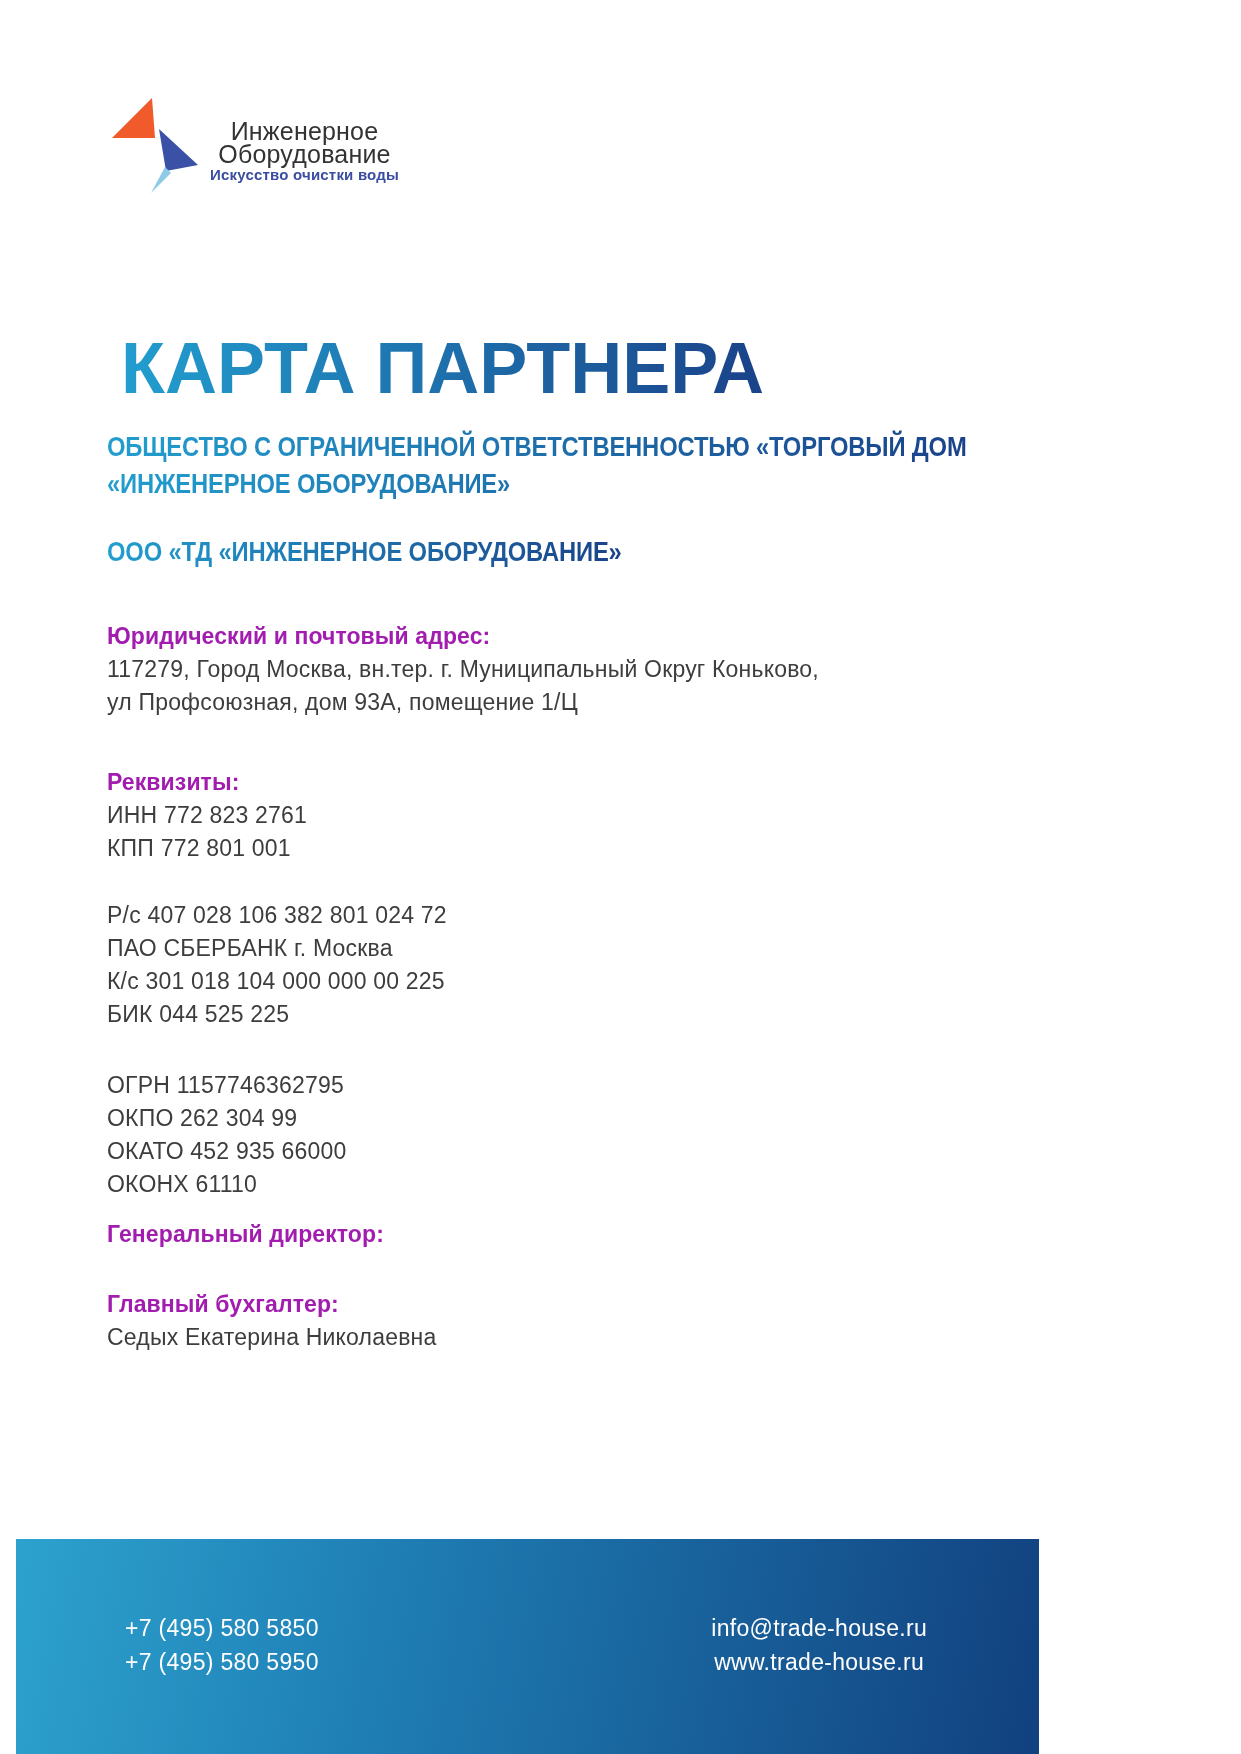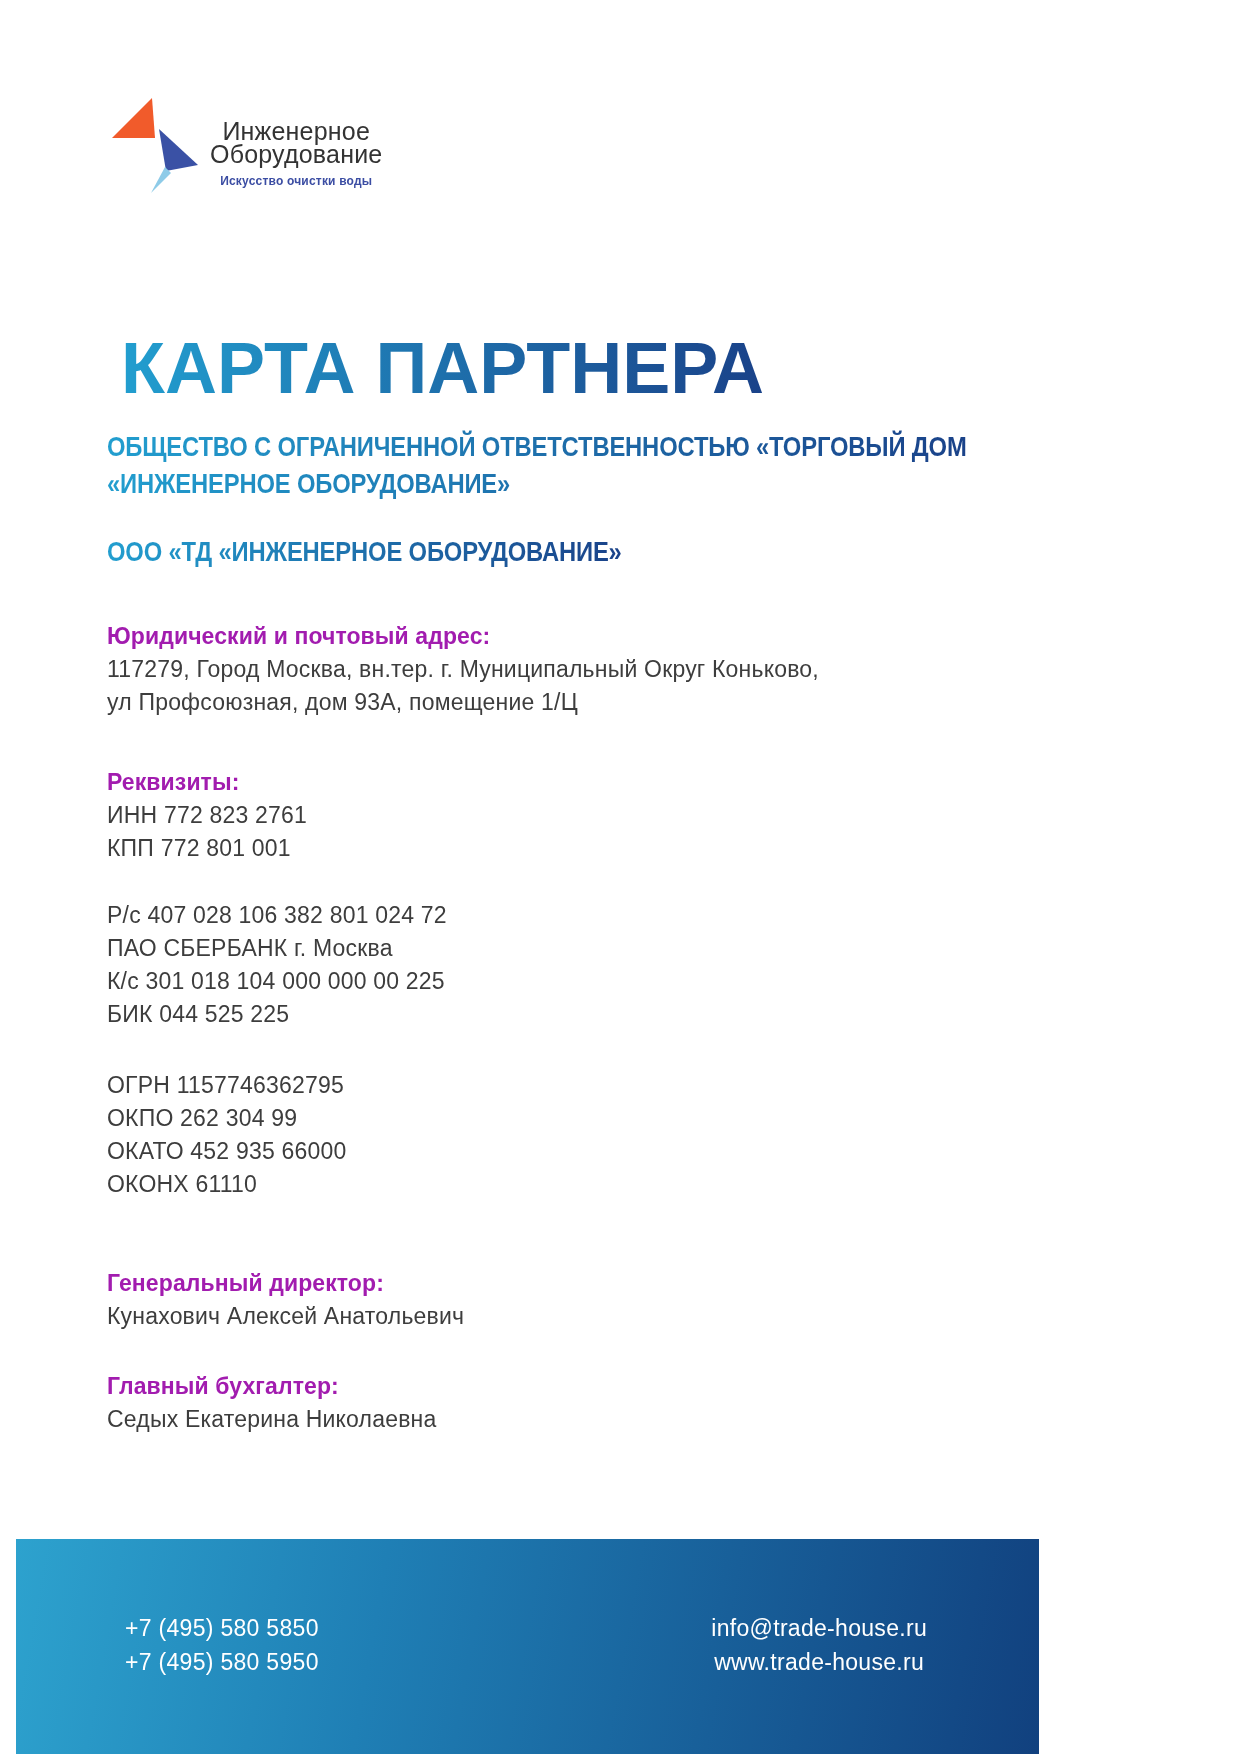--- a/index.html
+++ b/index.html
@@ -11,21 +11,21 @@
     overflow:hidden;
     color:#3d3d3d;
   }
   .page { position:absolute; inset:0; background:#ffffff; }
 
   
   .logo { position:absolute; left:108px; top:92px; display:flex;text-align:center; }
   .logo-icon { width:92px; height:104px; flex:0 0 auto; }
   .logo-textblock { margin-left:10px; padding-top:28px; }
   .logo-name { font-size:25px; line-height:23px; font-weight:500; color:#333333; letter-spacing:0.2px; }
-  .logo-tagline { margin-top:8px; font-size:12px; font-weight:bold; color:#3B4DA3; letter-spacing:0.2px; }
+  .logo-tagline { margin-top:0; font-size:15px; font-weight:bold; color:#3B4DA3; letter-spacing:0.2px; }
 
   
   .grad {
     background:linear-gradient(90deg, #229ECF 0%, #1A4289 100%);
     -webkit-background-clip:text;
     background-clip:text;
     color:transparent;
   }
   .page-title {
     position:absolute; left:121px; top:328px;
@@ -48,21 +48,21 @@
   
   .content-col {
     position:absolute; left:107px; top:620px; width:960px;
     font-size:23px; line-height:33px; color:#3d3d3d; letter-spacing:0.2px;
   }
   .content-col p { margin:0; }
   .h { font-weight:bold; color:#a21caf; letter-spacing:0.1px; }
   .block-requisites { margin-top:47px; }
   .block-bank { margin-top:34px; }
   .block-codes { margin-top:38px; }
-  .block-director { margin-top:66px; }
+  .block-director { margin-top:17px; }
   .block-accountant { margin-top:37px; }
 
   
   .footer {
     position:absolute; left:16px; top:1497px; width:1023px; height:257px;
     background:linear-gradient(100deg, #2DA2CE 0%, #1F7FB5 35%, #11407E 100%);
     margin-top:42px;
   }
   .footer-inner {
     padding:72px 112px 0 109px;
@@ -123,21 +123,20 @@
 
     <div class="block-codes">
       <p>ОГРН 1157746362795</p>
       <p>ОКПО 262 304 99</p>
       <p>ОКАТО 452 935 66000</p>
       <p>ОКОНХ 61110</p>
     </div>
 
     <div class="block-director">
       <p class="h">Генеральный директор:</p>
-      <p>Кунахович Алексей Анатольевич</p>
     </div>
 
     <div class="block-accountant">
       <p class="h">Главный бухгалтер:</p>
       <p>Седых Екатерина Николаевна</p>
     </div>
 
   </div>
 
   <div class="footer">

